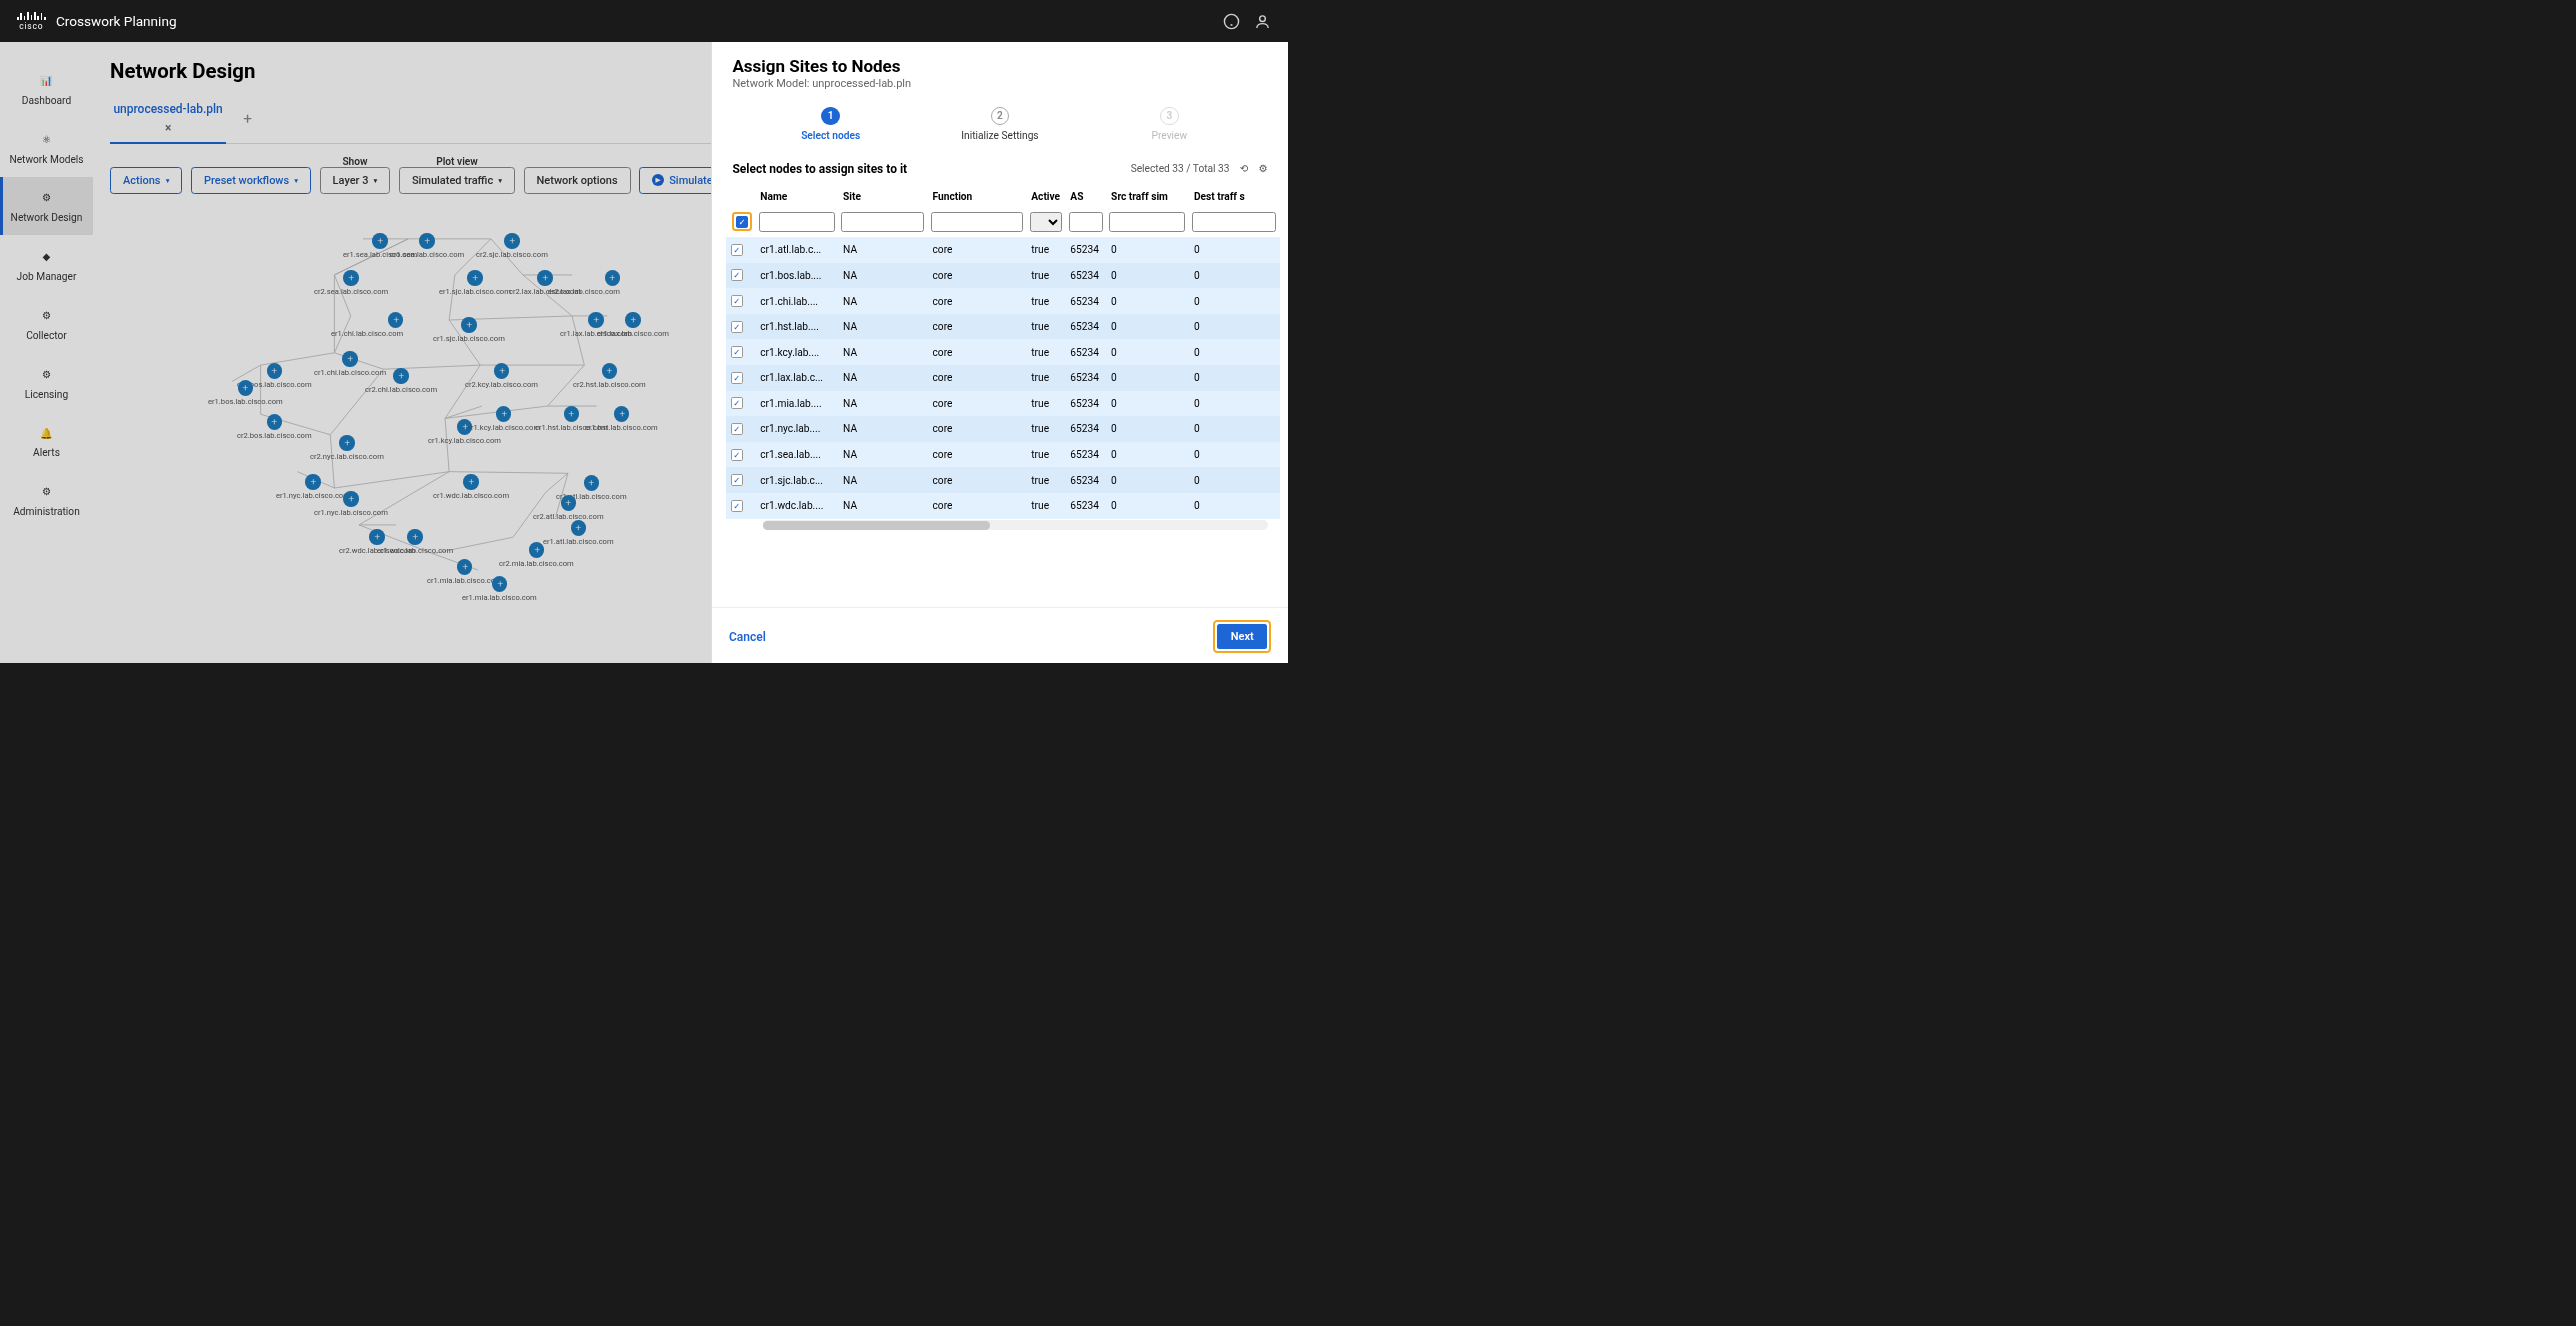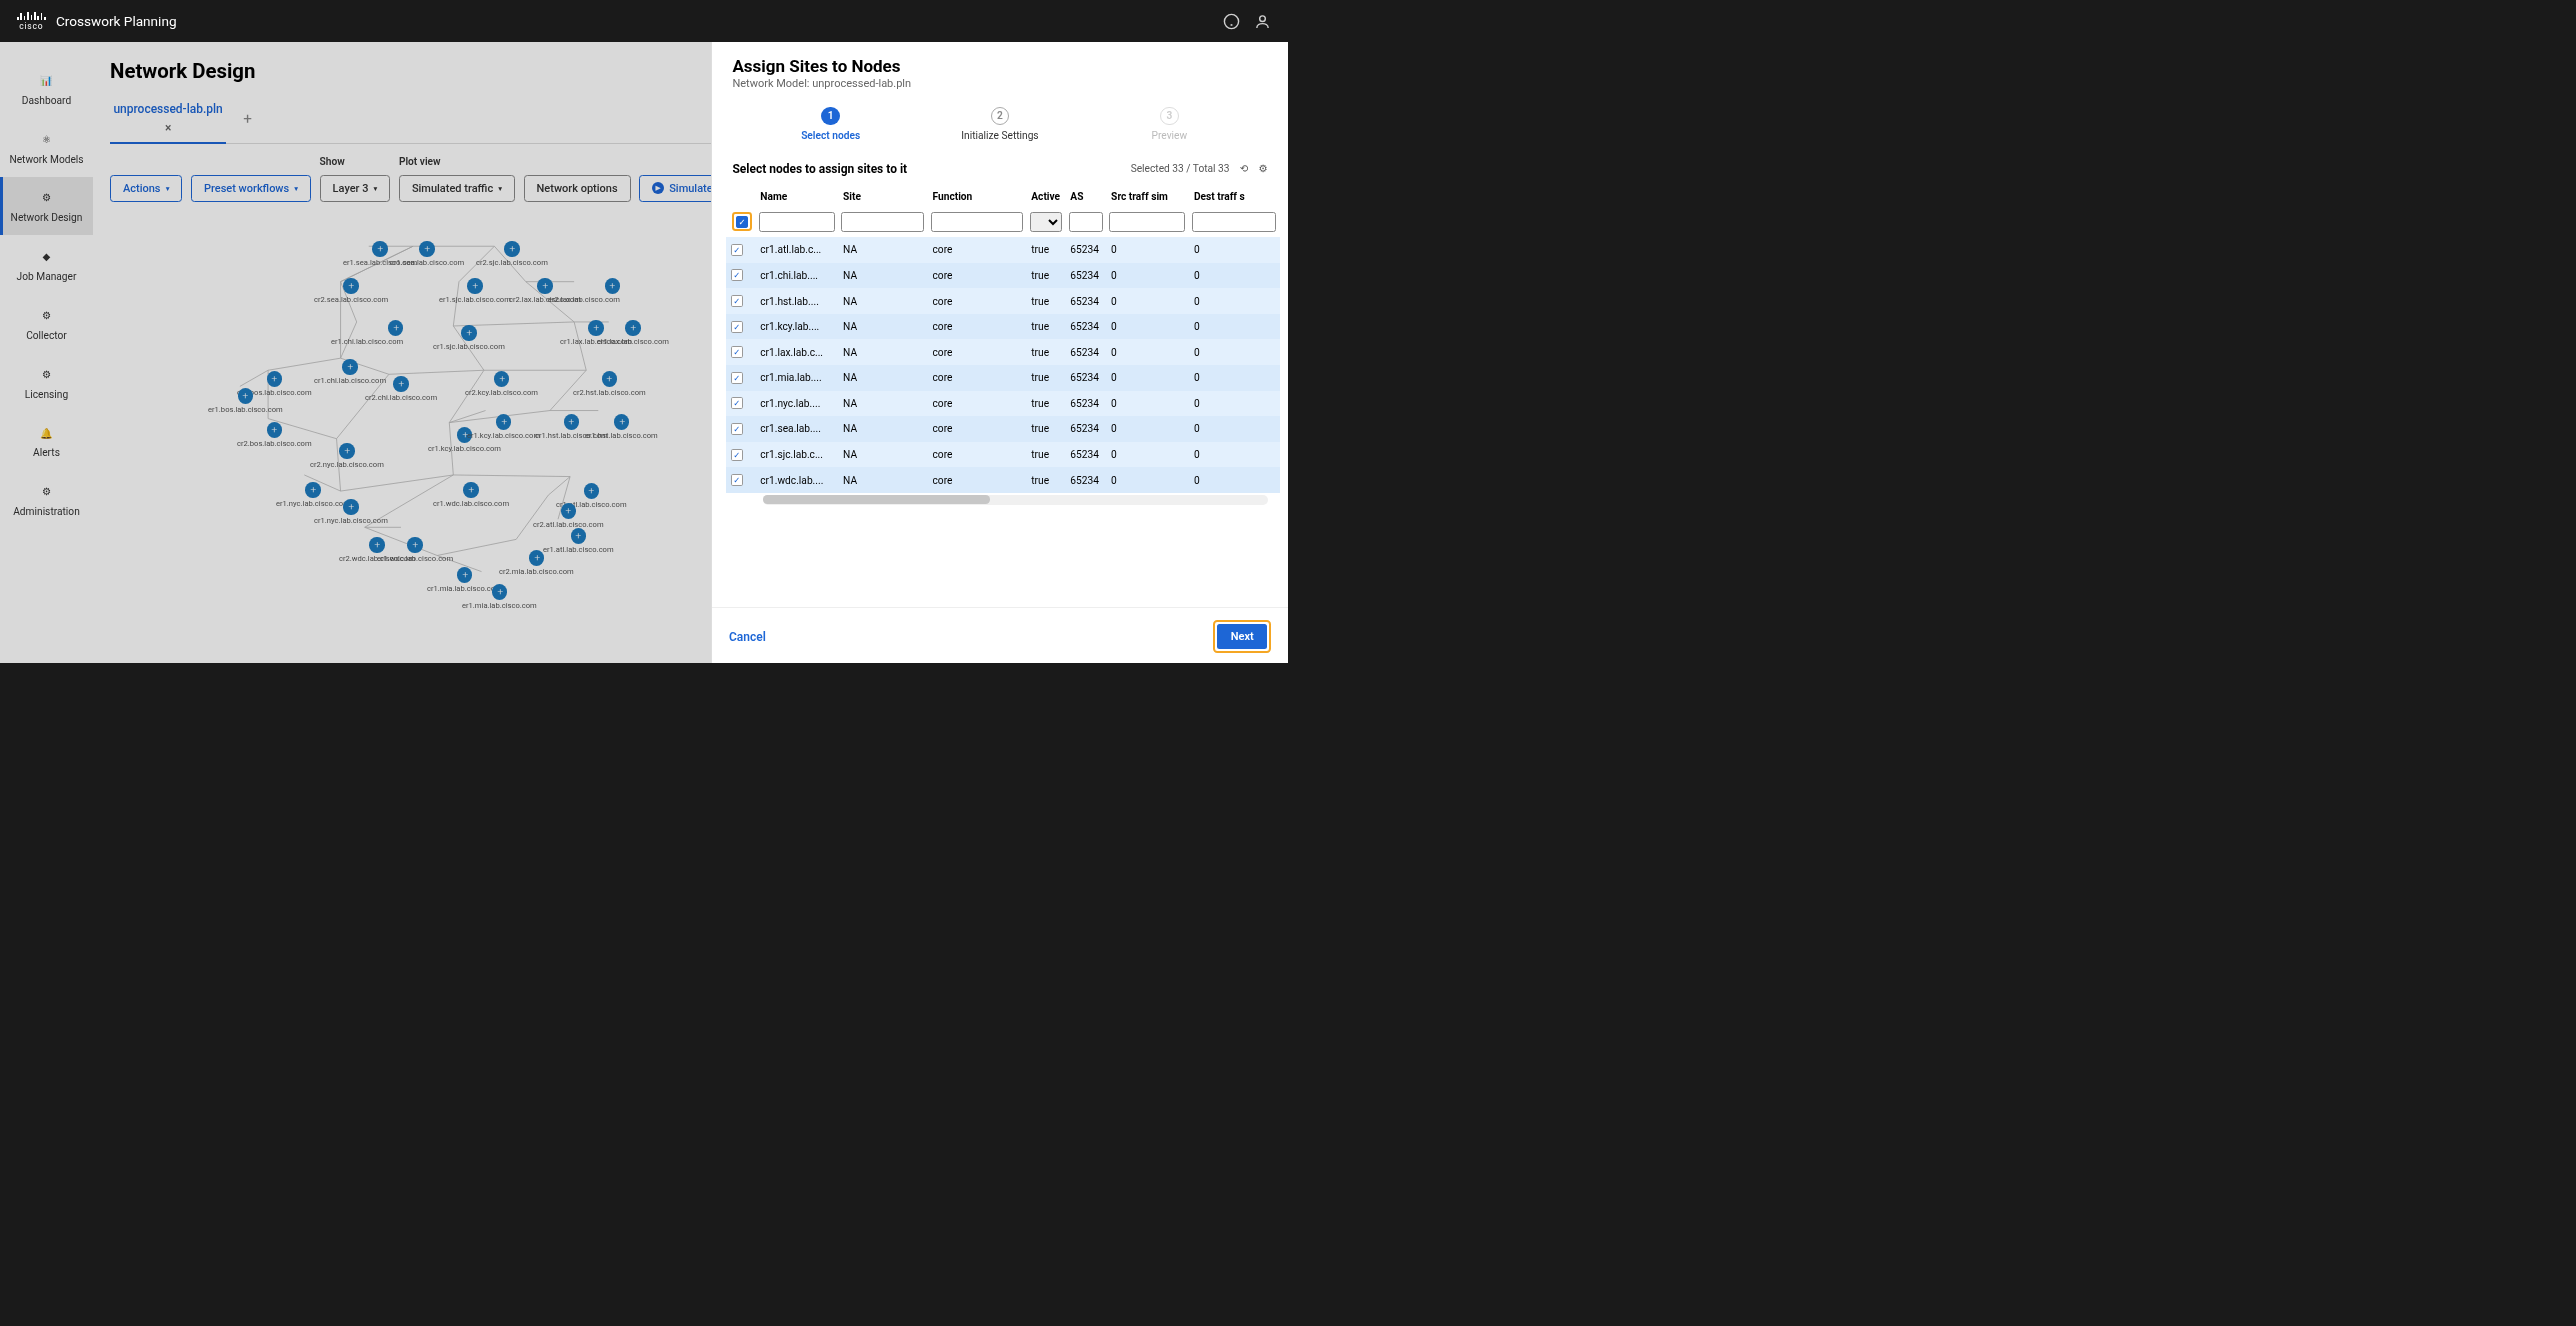--- a/index.html
+++ b/index.html
@@ -28,21 +28,21 @@
   
   .content { flex: 1; display: flex; flex-direction: column; padding: 17px 17px 0 17px; position: relative; overflow: hidden; }
   .page-title { font-size: 20.4px; font-weight: 700; margin-bottom: 12px; }
   .tabs { display: flex; align-items: center; gap: 10.2px; border-bottom: 0.8px solid #ddd; }
   .tab { padding: 6.8px 3.4px; font-size: 12px; color: #333; display: flex; align-items: center; gap: 5.1px; cursor: pointer; flex-direction: column; }
   .tab.active { color: #1d66d6; border-bottom: 2.5px solid #1d66d6; font-weight: 500; margin-bottom: -0.8px; }
   .tab-close { font-size: 12px; color: #666; }
   .tab-add { padding: 3.4px 6.8px; color: #888; font-size: 15.3px; cursor: pointer; }
   
   .toolbar { display: flex; gap: 8.5px; margin-top: 12px; align-items: flex-end; }
-  .toolbar-group { display: flex; flex-direction: column; gap: 8px; }
+  .toolbar-group { display: flex; flex-direction: column; gap: 0; align-items: center; }
   .toolbar-label { font-size: 10.2px; font-weight: 600; color: #333; }
   .btn { border: 0.8px solid #1d66d6; background: #fff; color: #1d66d6; padding: 6px 12px; border-radius: 3.4px; font-size: 11px; cursor: pointer; display: inline-flex; align-items: center; gap: 5.1px; font-weight: 500; }
   .btn.plain { border-color: #888; color: #333; }
   
   
   .canvas-controls { position: absolute; right: 17px; top: 127px; display: flex; align-items: center; gap: 6.8px; }
   .show-groups { display: flex; align-items: center; gap: 5.1px; font-size: 10.2px; }
   .icon-btn { width: 22px; height: 22px; border: 0.8px solid #ccc; border-radius: 3.4px; display: flex; align-items: center; justify-content: center; cursor: pointer; background: #fff; font-size: 10.2px; }
   .canvas { flex: 1; position: relative; margin-top: 8.5px; }
   .right-tools { position: absolute; right: 17px; top: 153px; display: flex; flex-direction: column; gap: 6.8px; }
@@ -497,20 +497,30 @@
     <td>cr1.atl.lab.c...</td>
             <td>NA</td>
             <td>core</td>
             <td>true</td>
             <td>65234</td>
             <td>0</td>
             <td>0</td>
           </tr>
           <tr>
             <td class="chk-col"><span class="cb checked"></span></td>
+    <td>cr1.bos.lab....</td>
+            <td>NA</td>
+            <td>core</td>
+            <td>true</td>
+            <td>65234</td>
+            <td>0</td>
+            <td>0</td>
+          </tr>
+          <tr>
+            <td class="chk-col"><span class="cb checked"></span></td>
     <td>cr1.chi.lab....</td>
             <td>NA</td>
             <td>core</td>
             <td>true</td>
             <td>65234</td>
             <td>0</td>
             <td>0</td>
           </tr>
           <tr>
             <td class="chk-col"><span class="cb checked"></span></td>

